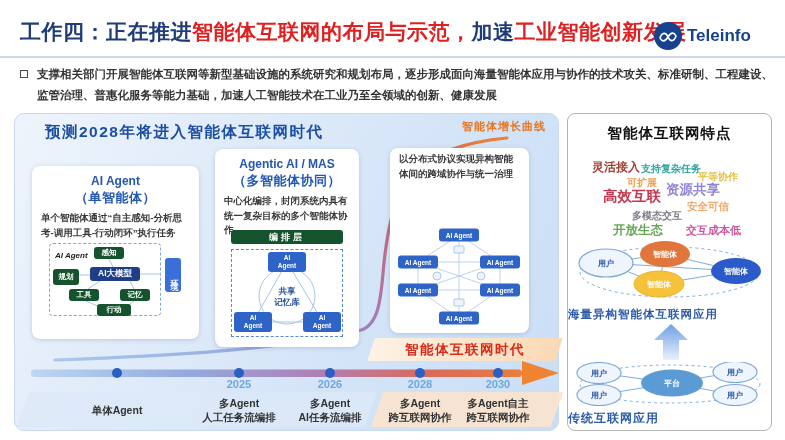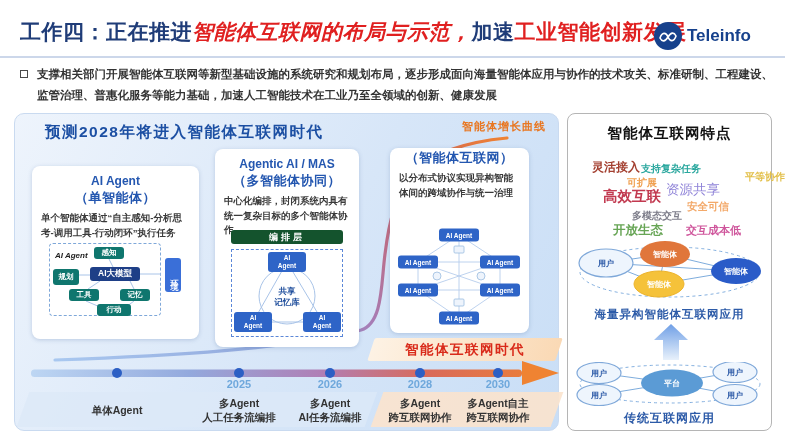--- a/index.html
+++ b/index.html
@@ -30,21 +30,21 @@
   .card1 { left:17px; top:52px; width:167px; height:173px; }
   .card2 { left:200px; top:35px; width:144px; height:198px; }
   .card3 { left:375px; top:34px; width:139px; height:185px; }
   .card-title    { text-align:center; color:#2457b0; font-weight:700; font-size:12px; margin-top:8px; }
   .card-title.sm { font-size:11px; }
   .card-title-cn { text-align:center; color:#2457b0; font-weight:700; font-size:13px; margin-top:1px; letter-spacing:.5px; }
   .card-desc { font-size:9.5px; color:#3a3a3a; line-height:1.55; padding:4px 9px 0; font-weight:600; }
 
   .dashbox  { position:absolute; left:17px; top:77px; width:112px; height:73px; border:1px dashed #7fa8d9; border-radius:4px; }
   .frame-label { position:absolute; left:5px; top:7px; font-size:8px; font-weight:700; font-style:italic; color:#222; }
-  .pill { position:absolute; background:#0f766e; color:#fff; font-size:7.5px; font-weight:700; border-radius:3px;
+  .pill { position:absolute; background:#14532d; color:#fff; font-size:7.5px; font-weight:700; border-radius:3px;
           display:flex; align-items:center; justify-content:center; }
   .pill.dark { background:#1e3f87; font-size:8.5px; }
   .env { left:133px; top:92px; width:16px; height:34px; background:#3a6fd8; color:#fff; font-size:8px; font-weight:700;
          border-radius:3px; display:flex; align-items:center; justify-content:center;
          writing-mode:vertical-lr; text-orientation:upright; letter-spacing:2px; position:absolute; }
   .conn-svg { position:absolute; left:0; top:0; width:112px; height:73px; }
 
   .orch-bar { position:absolute; left:16px; top:81px; width:112px; height:14px; background:#14532d; border-radius:3px;
               color:#fff; font-size:9px; font-weight:700; display:flex; align-items:center; justify-content:center; letter-spacing:3px; }
   .dashbox2 { position:absolute; left:16px; top:100px; width:112px; height:88px; border:1px dashed #5b87d8; }
@@ -67,42 +67,42 @@
   .s0 { left:42px; padding-top:7px; } .s1 { left:164px; } .s2 { left:255px; } .s3 { left:345px; } .s4 { left:423px; }
 
   
   .right-panel { left:567px; top:113px; width:205px; height:318px; background:#fff; border:1.5px solid #b5b5b5; border-radius:8px; z-index:2; }
   .rp-title { position:absolute; top:10px; width:100%; text-align:center; font-size:14.5px; font-weight:800; color:#111; letter-spacing:1px; }
   .tag { position:absolute; font-weight:700; white-space:nowrap; }
   .tg0 { left:24px;  top:45px;  font-size:12px; }
   .tg1 { left:73px;  top:48px;  font-size:10px; }
   .tg2 { left:59px;  top:62px;  font-size:10px; }
   .tg3 { left:130px; top:56px;  font-size:10px; }
-  .tg4 { left:98px;  top:67px;  font-size:13.5px; font-weight:400; }
+  .tg4 { left:98px;  top:67px;  font-size:13.5px; font-weight:700; }
   .tg5 { left:35px;  top:73px;  font-size:14.5px; font-weight:800; }
   .tg6 { left:119px; top:86px;  font-size:10.5px; }
   .tg7 { left:64px;  top:95px;  font-size:10px; }
   .tg8 { left:45px;  top:108px; font-size:12.5px; font-weight:800; }
   .tg9 { left:118px; top:109px; font-size:11px; }
   .net-top-svg { position:absolute; left:5px; top:123px; width:195px; height:70px; }
-  .rp-caption { position:absolute; width:100%; text-align:center; font-weight:800; color:#2d5ba8; letter-spacing:1px; }
+  .rp-caption { position:absolute; width:100%; font-weight:800; color:#2d5ba8; letter-spacing:1px; }
   .cap1 { top:193px; font-size:11.5px; }
   .cap2 { top:296px; font-size:12px; }
   .up-arrow-svg { position:absolute; left:86px; top:210px; width:34px; height:36px; }
   .net-bot-svg { position:absolute; left:5px; top:248px; width:195px; height:46px; }
 
   svg text { font-family:"Liberation Sans",sans-serif; }
 </style>
 </head>
 <body>
 
 <div id="stage">
 
   <div class="abs page-title">
-    <span style="color: rgb(31, 60, 120);">工作四：正在推进</span><span style="color: rgb(224, 32, 32); font-style: italic;">智能体互联网的布局与示范，</span><span style="color: rgb(31, 60, 120);">加速</span><span style="color: rgb(224, 32, 32);">工业智能创新发展</span>
+    <span style="color: rgb(31, 60, 120);">工作四：正在推进</span><span style="color: rgb(224, 32, 32);">智能体互联网的布局与示范，</span><span style="color: rgb(31, 60, 120);">加速</span><span style="color: rgb(224, 32, 32);">工业智能创新发展</span>
   </div>
 
   <div class="abs logo">
     <span class="logo-circle">
       <svg width="22" height="22" viewBox="0 0 22 22">
         <path d="M3 13 c2 -6 6 -6 8 -1 c2 5 6 5 8 -1 M3 13 c2 4 5 4 8 -1 c3 -5 6 -5 8 -1" stroke="#ffffff" stroke-width="1.6" fill="none" stroke-linecap="round"></path>
       </svg>
     </span>
     <span class="logo-text">Teleinfo</span>
   </div>
@@ -189,21 +189,20 @@
           </g>
           <g fill="#1f4e9c" font-size="8.5" font-weight="700" text-anchor="middle">
             <text x="55" y="44">共享</text>
             <text x="55" y="55">记忆库</text>
           </g>
         </svg>
       </div>
     </div>
 
     <div class="card card3">
-      <div class="card-title-cn">（智能体互联网）</div>
       <div class="card-desc">以分布式协议实现异构智能体间的跨域协作与统一治理</div>
       <svg class="net3-svg" viewBox="0 0 127 100">
         <g stroke="#b5cdec" stroke-width="0.9">
           <line x1="63" y1="9" x2="22" y2="36"></line>
             <line x1="63" y1="9" x2="104" y2="36"></line>
           <line x1="22" y1="36" x2="22" y2="64"></line>
             <line x1="104" y1="36" x2="104" y2="64"></line>
           <line x1="22" y1="64" x2="63" y2="92"></line>
             <line x1="104" y1="64" x2="63" y2="92"></line>
           <line x1="63" y1="9" x2="63" y2="92"></line>
@@ -288,21 +287,21 @@
       <div>跨互联网协作</div>
     </div>
   </div>
 
   <div class="abs right-panel">
     <div class="rp-title">智能体互联网特点</div>
 
     <span class="tag tg0" style="color: rgb(163, 63, 48);">灵活接入</span>
     <span class="tag tg1" style="color: rgb(42, 167, 158);">支持复杂任务</span>
     <span class="tag tg2" style="color: rgb(240, 160, 80);">可扩展</span>
-    <span class="tag tg3" style="color: rgb(227, 192, 75); margin-left: 47px;">平等协作</span>
+    <span class="tag tg3" style="color: rgb(227, 192, 75);">平等协作</span>
     <span class="tag tg4" style="color: rgb(143, 131, 216);">资源共享</span>
     <span class="tag tg5" style="color: rgb(194, 58, 80);">高效互联</span>
     <span class="tag tg6" style="color: rgb(243, 169, 106);">安全可信</span>
     <span class="tag tg7" style="color: rgb(125, 125, 138);">多模态交互</span>
     <span class="tag tg8" style="color: rgb(103, 165, 85);">开放生态</span>
     <span class="tag tg9" style="color: rgb(207, 86, 156);">交互成本低</span>
 
     <svg class="net-top-svg" viewBox="0 0 195 70">
       <ellipse cx="97" cy="35" rx="90" ry="25" fill="none" stroke="#86b1e0" stroke-width="1" stroke-dasharray="3 3"></ellipse>
       <g stroke="#6fa3d8" stroke-width="0.9">

